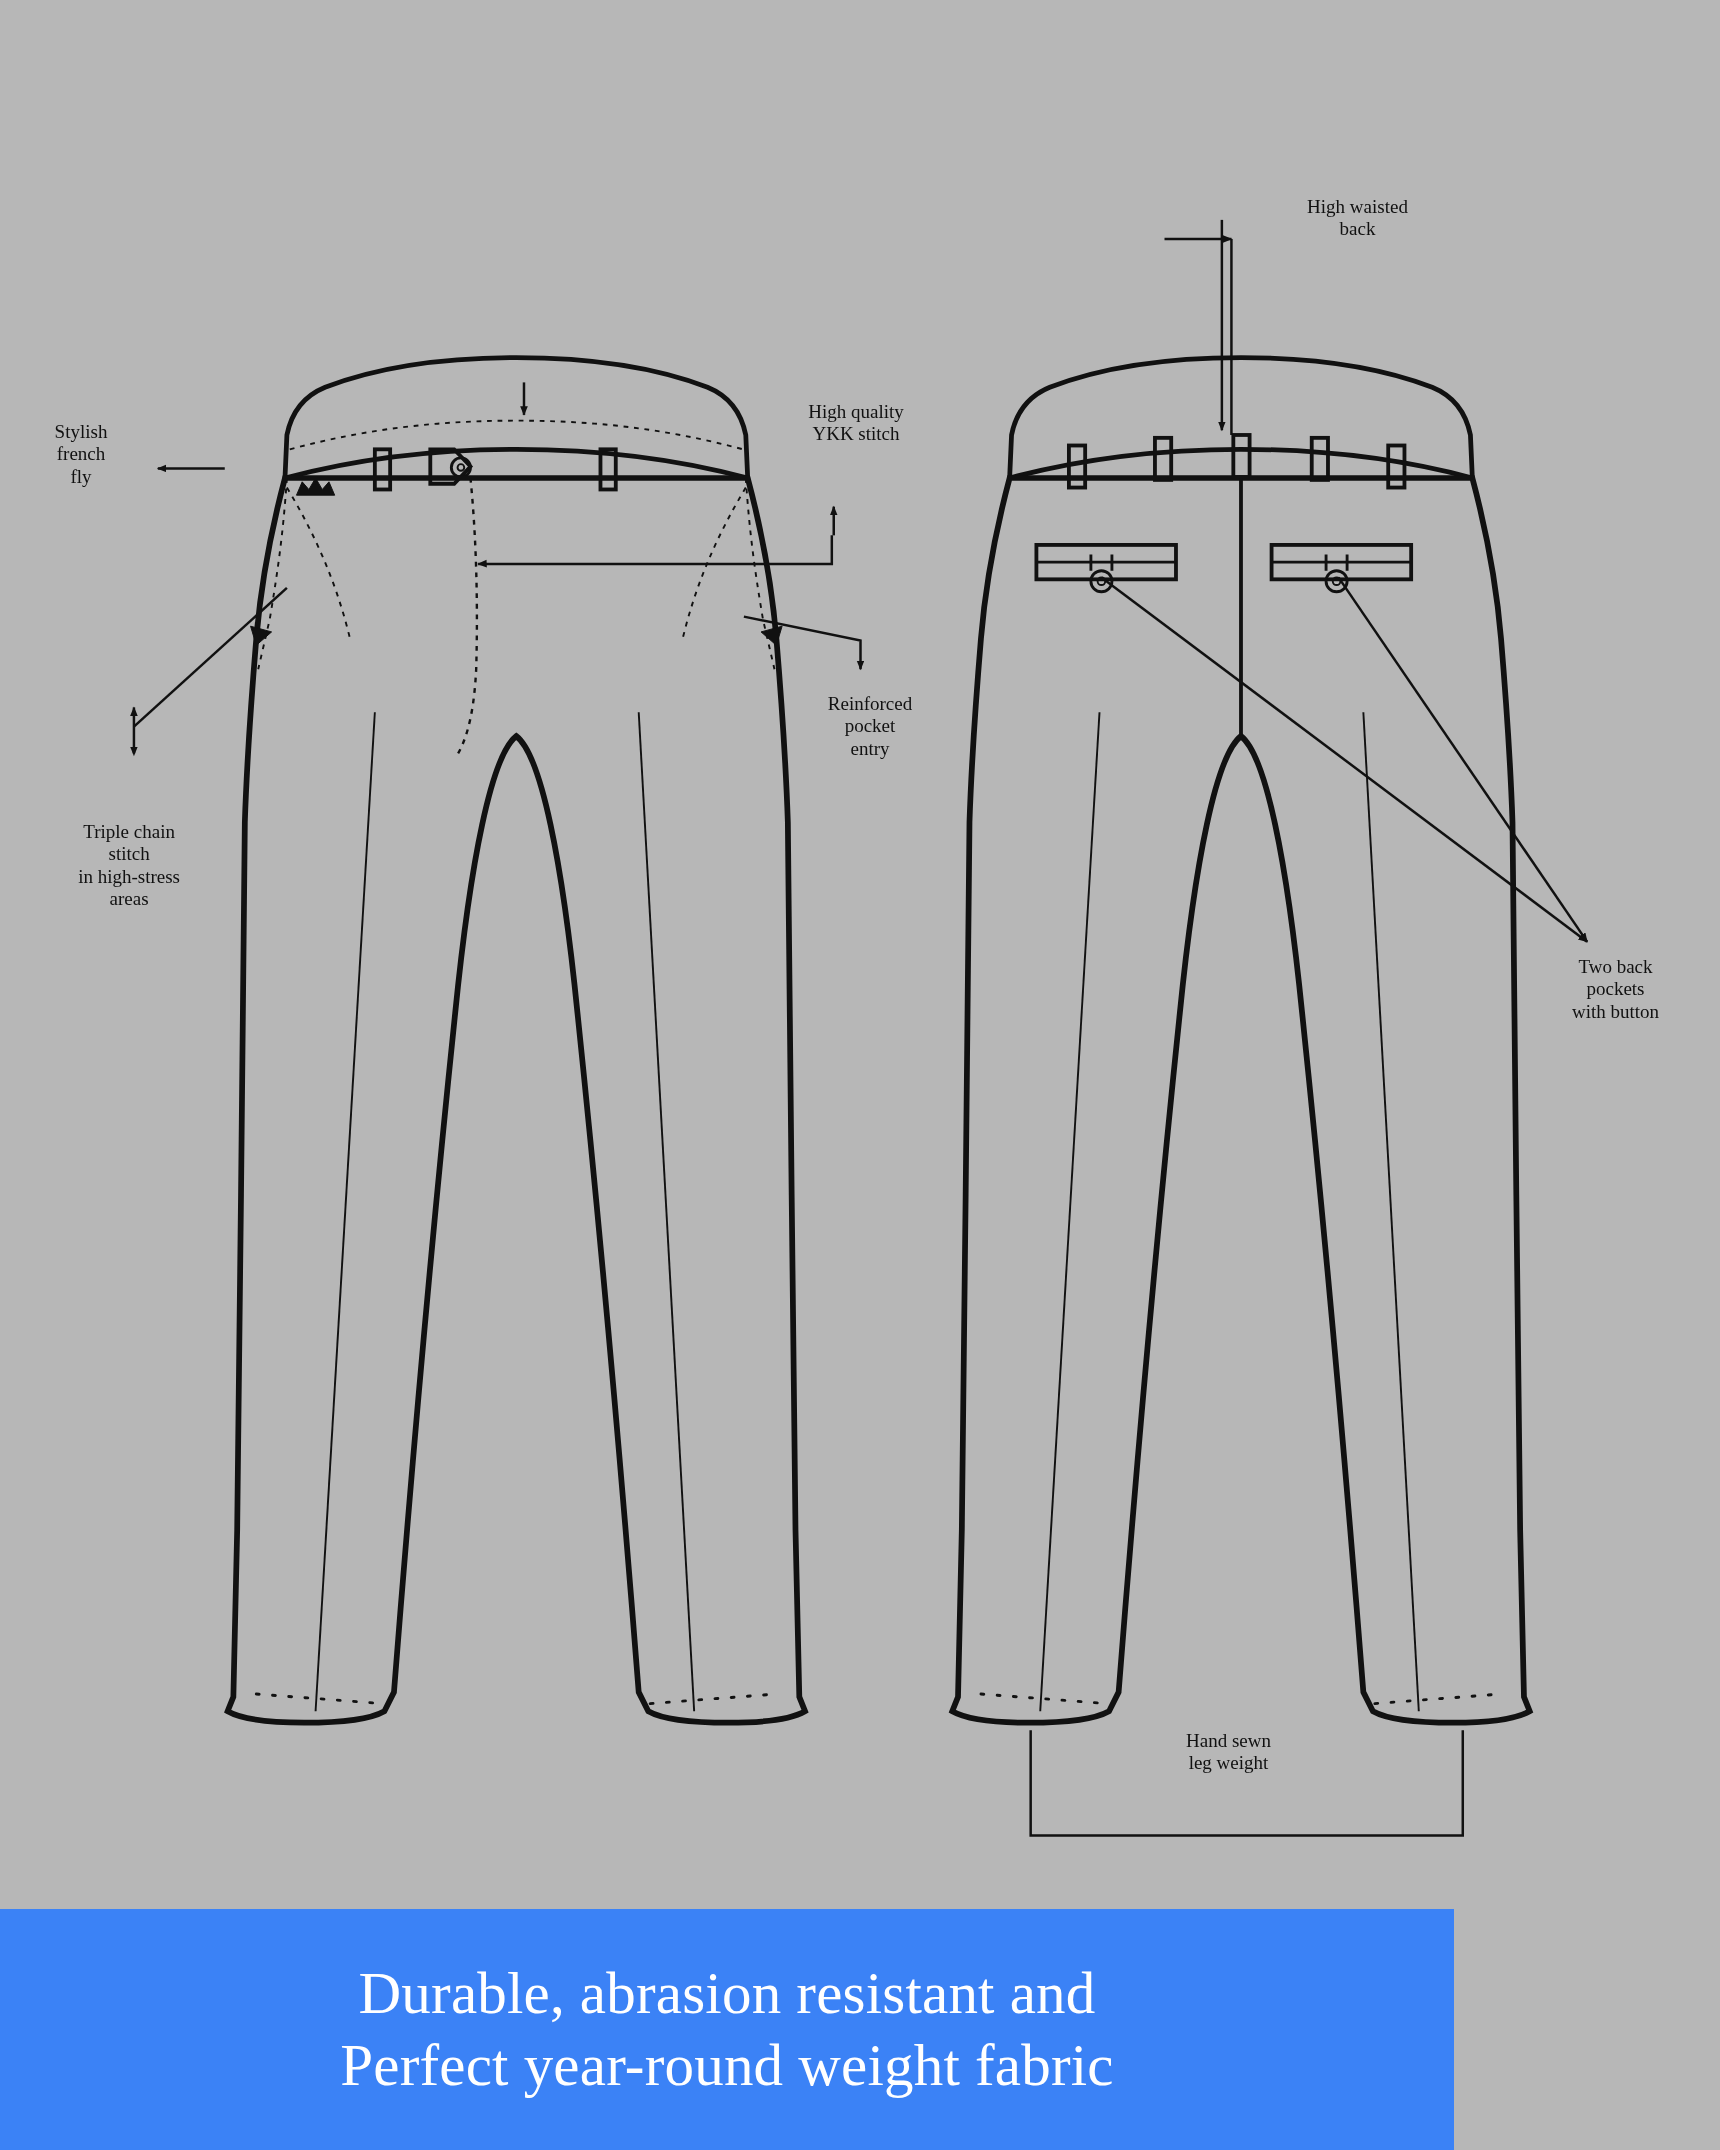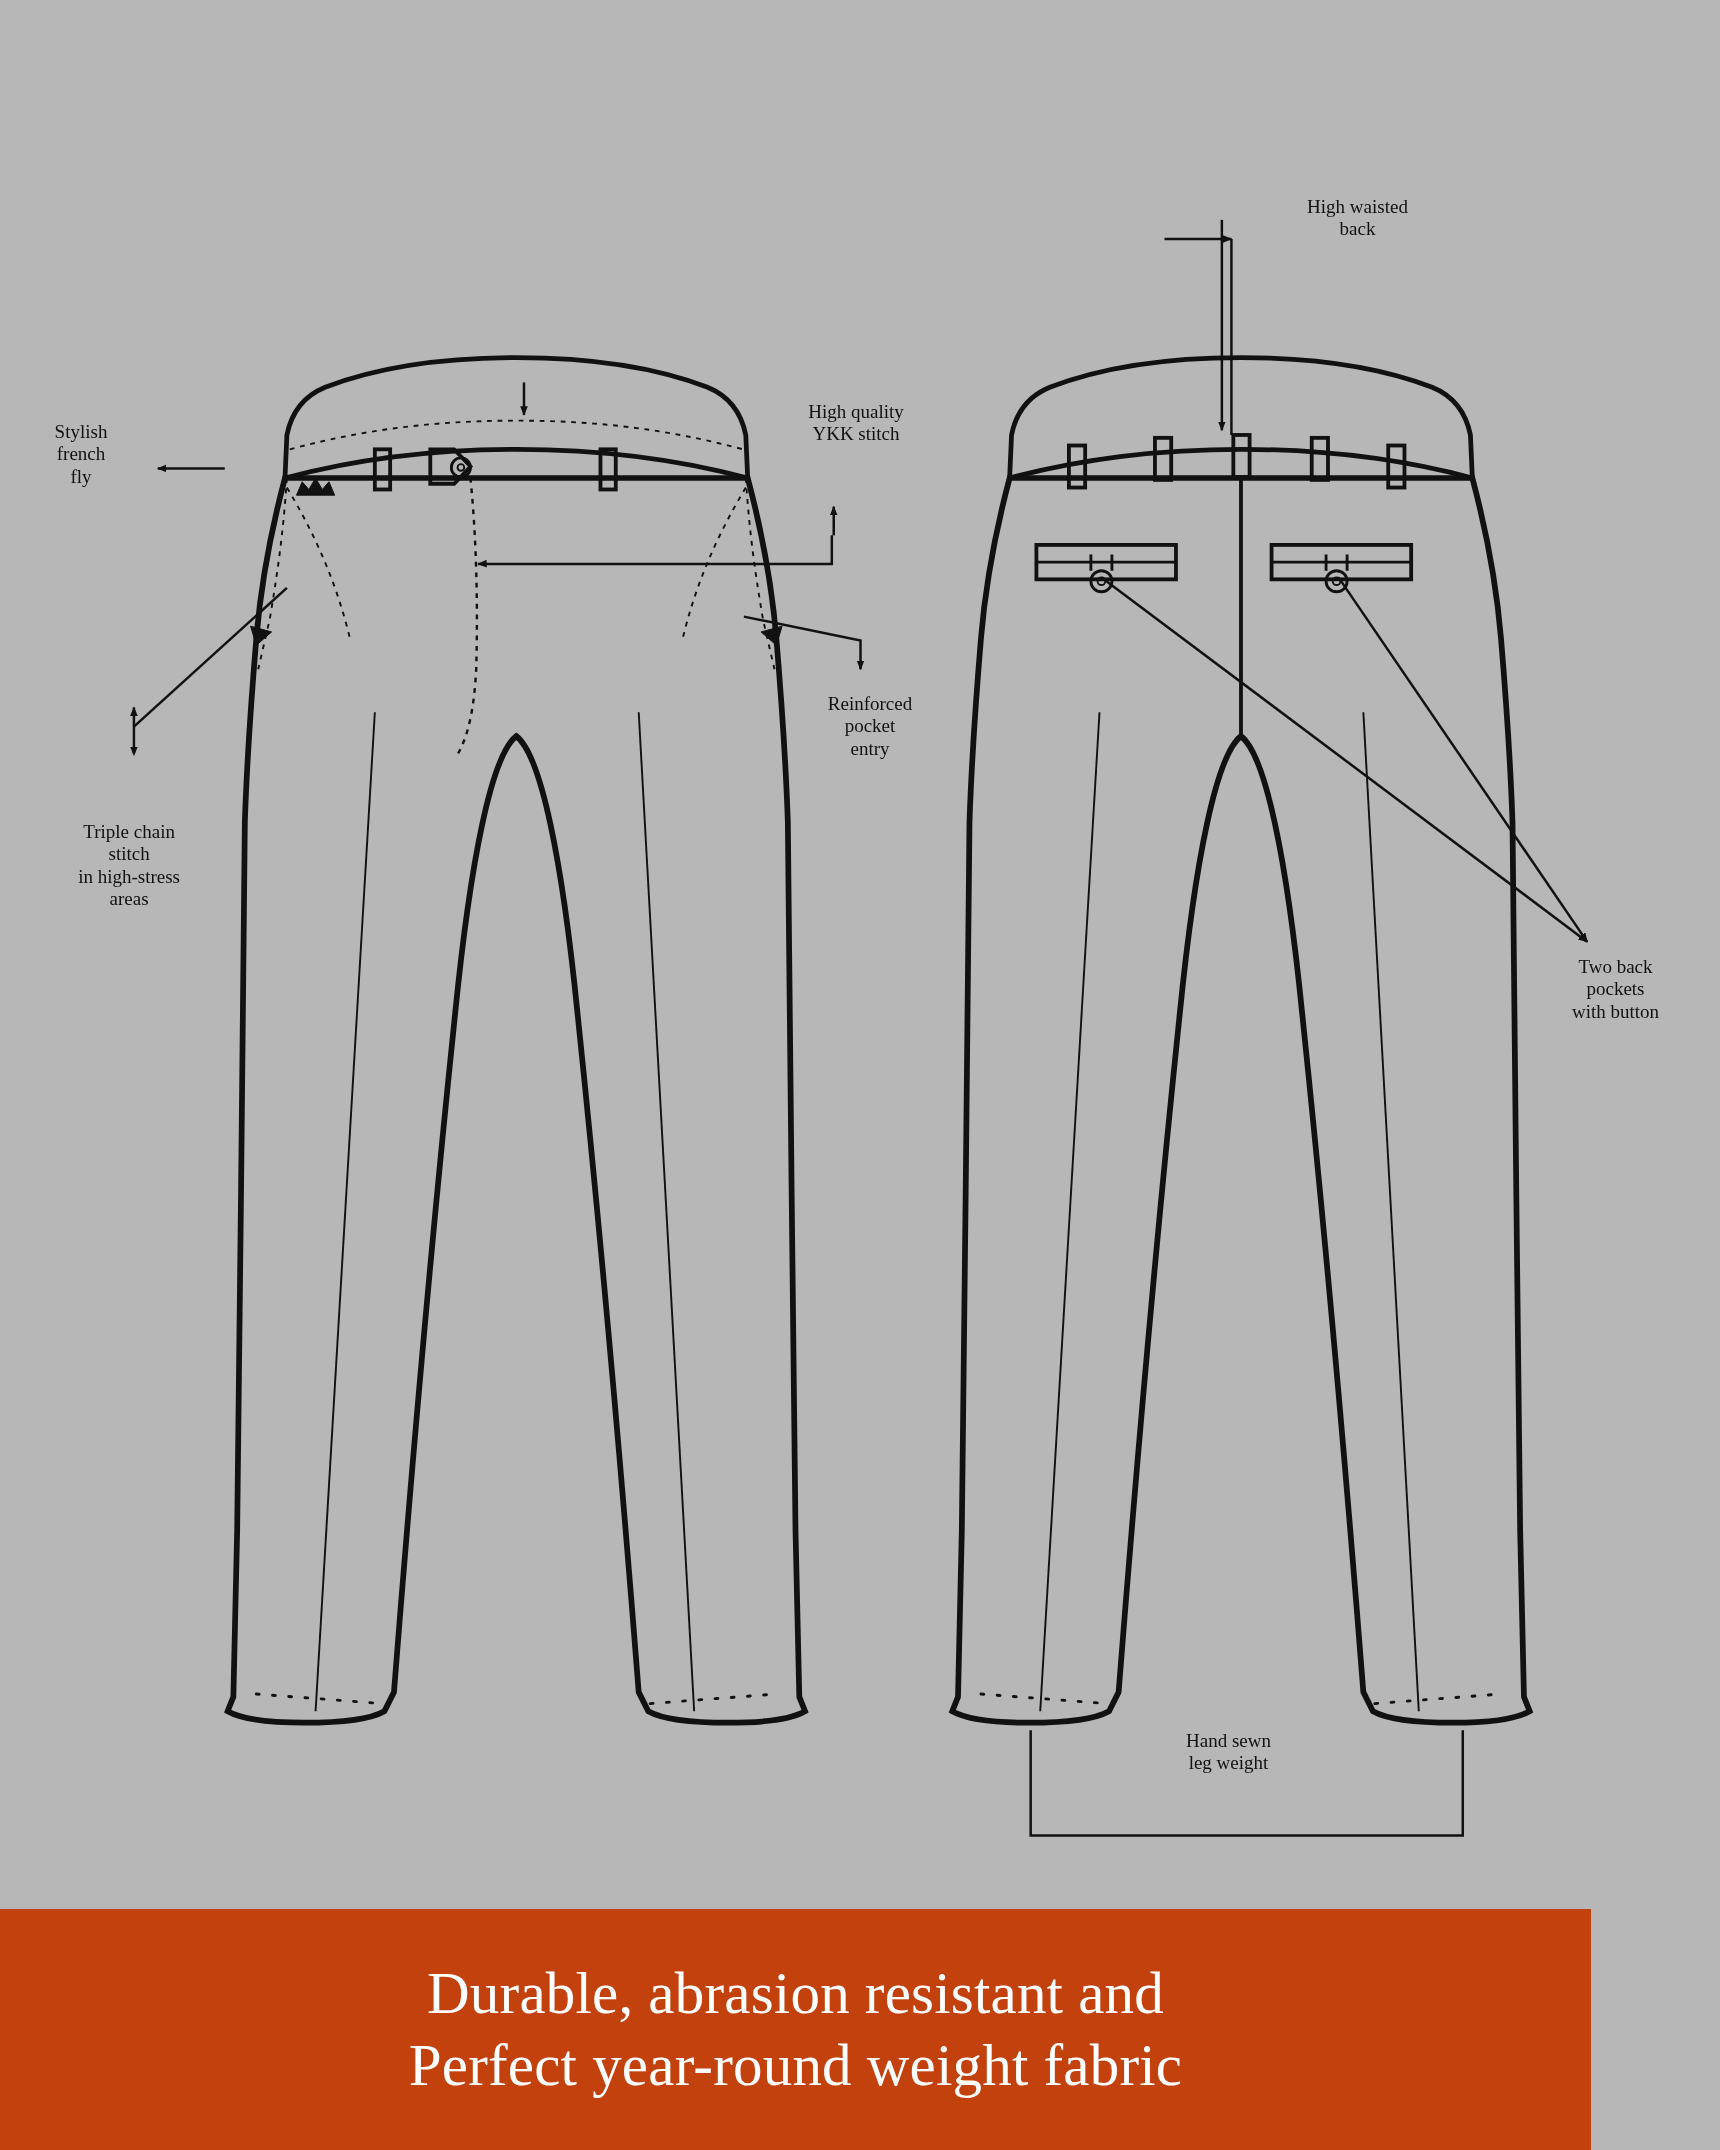--- a/index.html
+++ b/index.html
@@ -35,23 +35,23 @@
     font-family: "Liberation Serif", serif;
     font-size: 19px;
     line-height: 1.18;
     text-align: center;
     white-space: pre-line;
   }
   .banner {
     position: absolute;
     left: 0;
     top: 1909px;
-    width: 1591px;
+    width: 1454px;
     height: 242px;
-    background: #c2410c;
+    background: #3b82f6;
     color: #ffffff;
     display: flex;
     flex-direction: column;
     align-items: center;
     justify-content: center;
     font-family: "Liberation Serif", serif;
   }
   .banner .line {
     font-size: 59px;
     line-height: 1.22;

